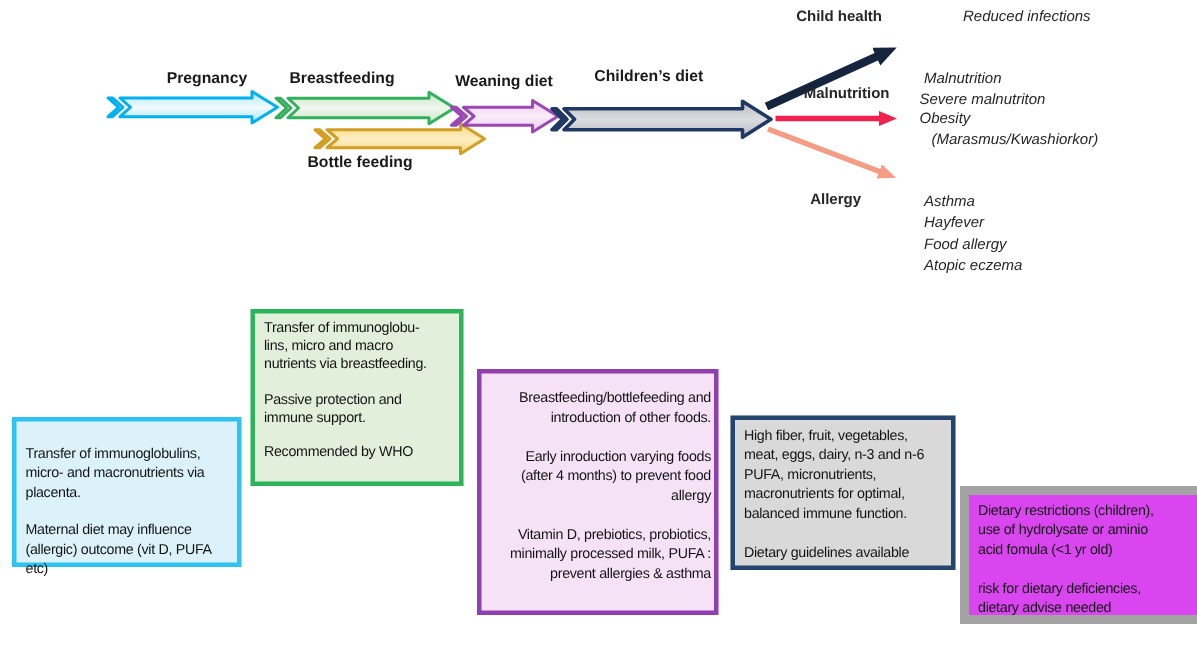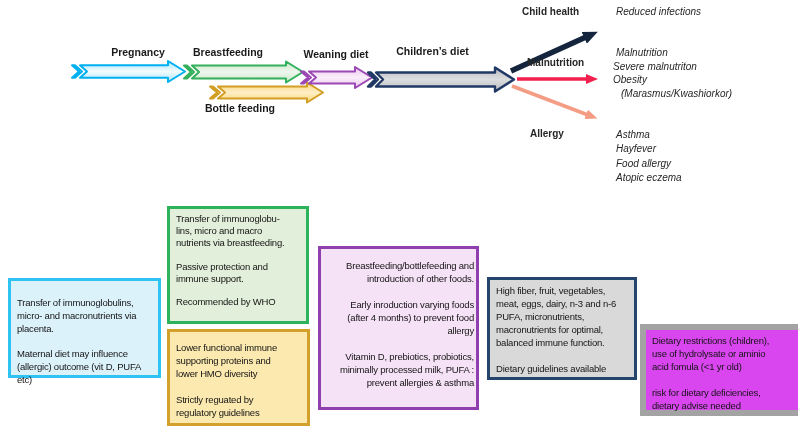--- a/index.html
+++ b/index.html
@@ -2,21 +2,21 @@
 <html><head>
 <meta charset="utf-8">
 <style>
   html,body{margin:0;padding:0;background:#ffffff;}
   .canvas{
     position:relative;width:798px;height:439px;background:#ffffff;overflow:hidden;
     font-family:"Liberation Sans", sans-serif;color:#1f1f1f;
   }
   .diagram-svg{position:absolute;left:0;top:0;}
   .lbl{position:absolute;font-size:10.5px;font-weight:bold;text-align:center;white-space:nowrap;color:#1a1a1a;}
-  .branch-lbl{position:absolute;font-size:10px;font-weight:600;text-align:left;white-space:nowrap;color:#262626;}
+  .branch-lbl{position:absolute;font-size:10px;font-weight:600;text-align:right;white-space:nowrap;color:#262626;}
   .outcome-list{position:absolute;font-size:10px;font-style:italic;color:#262626;white-space:nowrap;}
   #list-malnutrition{line-height:13.5px;}
   #list-allergy{line-height:14.3px;}
   .ind1{padding-left:3px;}
   .ind2{padding-left:8px;}
   .box{
     position:absolute;box-sizing:border-box;
     font-size:9.5px;line-height:13px;letter-spacing:-0.2px;
     padding:4px 2px 3px 6px;white-space:pre;color:#141414;
   }
@@ -28,21 +28,21 @@
   #box-malnutrition{left:639px;top:218px;width:153px;height:103px;background:#f4715c;border:2px solid #fb2c1e;}
   #box-allergy{left:640px;top:324px;width:168px;height:92px;background:#d946ef;border:6px solid #a3a3a3;}
   #lbl-pregnancy{left:102px;top:46px;width:72px;}
   #lbl-breastfeeding{left:188px;top:46px;width:80px;}
   #lbl-weaning{left:296px;top:48px;width:80px;}
   #lbl-children{left:392px;top:45px;width:81px;}
   #lbl-bottle{left:200px;top:102px;width:80px;}
   #lbl-child-health{left:522px;top:6px;width:66px;}
   #lbl-malnutrition{left:527px;top:57px;width:66px;}
   #lbl-allergy{left:530px;top:128px;width:44px;}
-  #list-reduced{left:616px;top:6px;}
+  #list-reduced{left:642px;top:6px;}
   #list-malnutrition{left:613px;top:46px;}
   #list-allergy{left:616px;top:128px;}
 </style>
 </head>
 <body>
 
 <div class="canvas">
 
   <svg class="diagram-svg" width="798" height="200" viewBox="0 0 798 200">
     <defs>
@@ -144,26 +144,20 @@
 (allergic) outcome (vit D, PUFA
 etc)</div>
   <div class="box" id="box-breastfeeding">Transfer of immunoglobu-
 lins, micro and macro
 nutrients via breastfeeding.
 
 Passive protection and
 immune support.
 
 Recommended by WHO</div>
-  <div class="box" id="box-bottle">Lower functional immune
-supporting proteins and
-lower HMO diversity
-
-Strictly reguated by
-regulatory guidelines</div>
   <div class="box" id="box-weaning">Breastfeeding/bottlefeeding and
 introduction of other foods.
 
 Early inroduction varying foods
 (after 4 months) to prevent food
 allergy
 
 Vitamin D, prebiotics, probiotics,
 minimally processed milk, PUFA :
 prevent allergies &amp; asthma</div>

